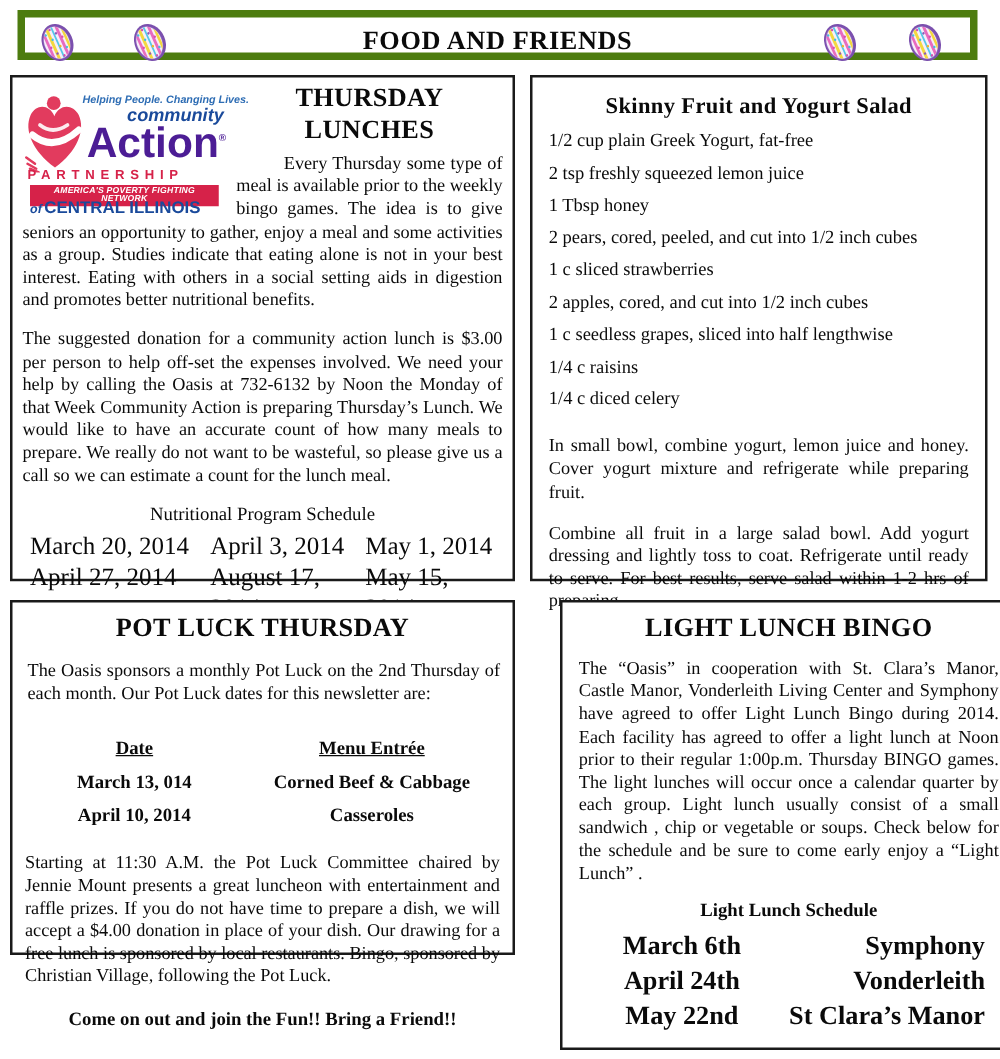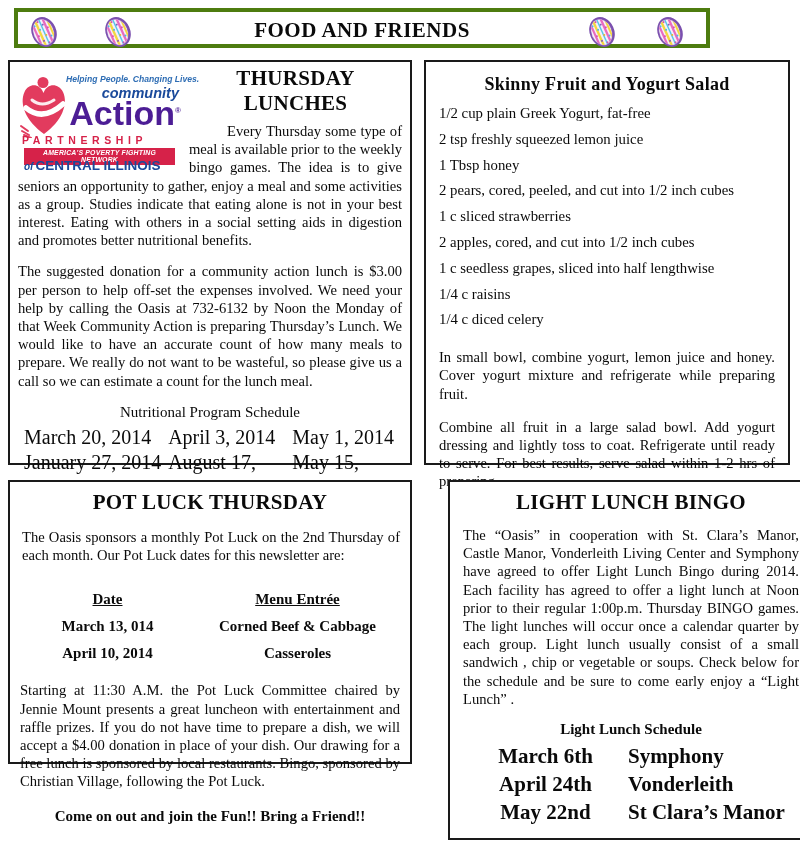--- a/index.html
+++ b/index.html
@@ -1,22 +1,22 @@
 <!DOCTYPE html>
 <html><head>
 <meta charset="utf-8">
 <style>
   * { margin:0; padding:0; box-sizing:border-box; }
   html,body { width:800px; height:847px; background:#ffffff; overflow:hidden;
               font-family:"Liberation Serif", serif; color:#0a0a0a; }
   .page { position:relative; width:800px; height:847px; background:#fff; }
 
   
-  .header-box { position:absolute; left:14px; top:8px; width:696px; height:40px;
-                border:4px solid #4d7c0f; background:#fff; }
+  .header-box { position:absolute; left:14px; top:8px; width:768px; height:40px;
+                border:6px solid #4d7c0f; background:#fff; }
   .header-box h1 { text-align:center; font-size:21px; font-weight:bold; letter-spacing:.5px;
                    line-height:36px; }
   .egg { position:absolute; top:2px; width:36px; height:36px; }
   .egg.e1{ left:8px; } .egg.e2{ left:82px; } .egg.e3{ right:86px; } .egg.e4{ right:18px; }
 
   
   .box { position:absolute; background:#fff; border:2px solid #1a1a1a; }
   .box-tl { left:8px;  top:60px;  width:404px; height:405px; padding:4px 8px; }
   .box-tr { left:424px; top:60px; width:366px; height:405px; padding:8px 13px; }
   .box-bl { left:8px;  top:480px; width:404px; height:284px; padding:8px 10px; }
@@ -67,21 +67,21 @@
   .pl-head span { text-decoration:underline; }
   .pl-body { margin-top:14px; line-height:17.4px; }
   .pl-footer { margin-top:17px; text-align:center; font-size:15px; font-weight:bold; }
 
   
   .bingo-body { margin-top:11px; line-height:18.6px; }
   .ll-title { margin-top:13px; text-align:center; font-size:15px; font-weight:bold; }
   .ll-rows { margin-top:4px; font-size:21px; font-weight:bold; }
   .ll-row { display:flex; line-height:28px; }
   .ll-date { width:165px; text-align:center; }
-  .ll-place { width:160px; text-align:left; }
+  .ll-place { width:160px; text-align:right; }
 </style>
 </head>
 <body>
 
 <svg width="0" height="0" style="position:absolute" aria-hidden="true">
   <defs>
     <clipPath id="eggclip">
         <ellipse cx="19.5" cy="20" rx="11" ry="14.6"></ellipse>
       </clipPath>
     <g id="egg-shape">
@@ -149,21 +149,21 @@
       <span class="banner">AMERICA'S POVERTY FIGHTING NETWORK</span>
       <span class="central"><span class="of">of</span><span>CENTRAL ILLINOIS</span></span>
     </div>
     <h2 class="sec-title">THURSDAY LUNCHES</h2>
     <p class="body tl-para1">Every Thursday some type of meal is available prior to the weekly bingo games. The idea is to give seniors an opportunity to gather, enjoy a meal and some activities as a group. Studies indicate that eating alone is not in your best interest. Eating with others in a social setting aids in digestion and promotes better nutritional benefits.</p>
     <p class="body tl-para2">The suggested donation for a community action lunch is $3.00 per person to help off-set the expenses involved. We need your help by calling the Oasis at 732-6132 by Noon the Monday of that Week Community Action is preparing Thursday’s Lunch.  We would like to have an accurate count of how many meals to prepare. We really do not want to be wasteful, so please give us a call so we can estimate a count for the lunch meal.</p>
     <div class="sched-title">Nutritional Program Schedule</div>
     <div class="sched-grid">
       <div class="sched-col c1">
         <div>March 20, 2014</div>
-        <div>January 27, 2014</div>
+        <div>April 27, 2014</div>
       </div>
       <div class="sched-col c2">
         <div>April 3, 2014</div>
         <div>August 17, 2014</div>
       </div>
       <div class="sched-col c3">
         <div>May 1, 2014</div>
         <div>May 15, 2014</div>
         <div>May 29, 2014</div>
       </div>

